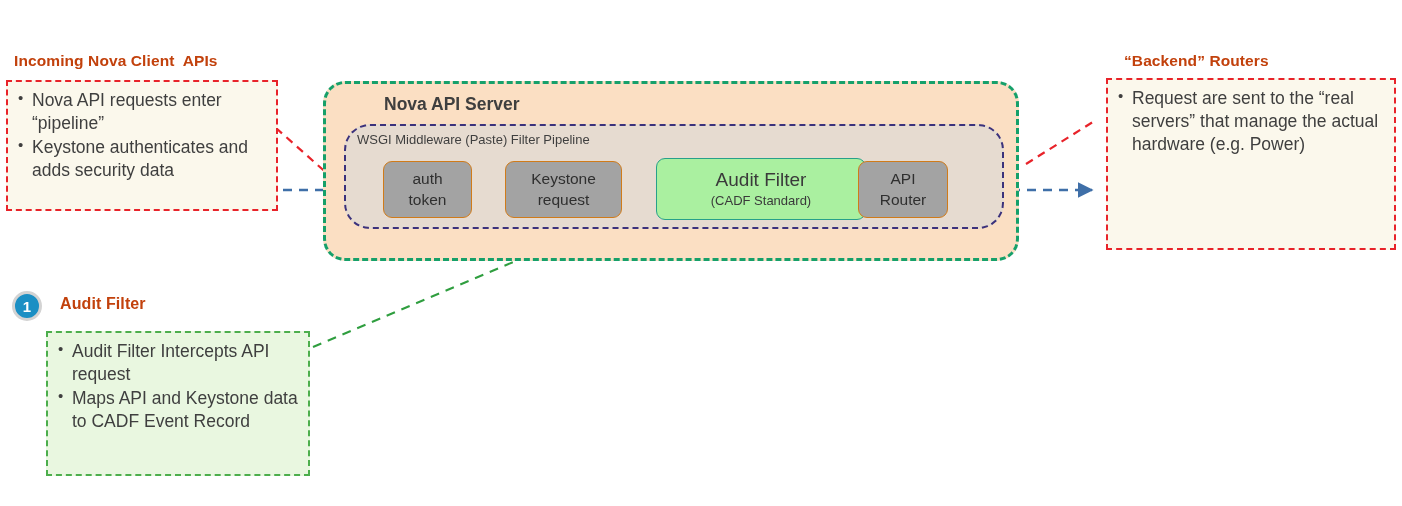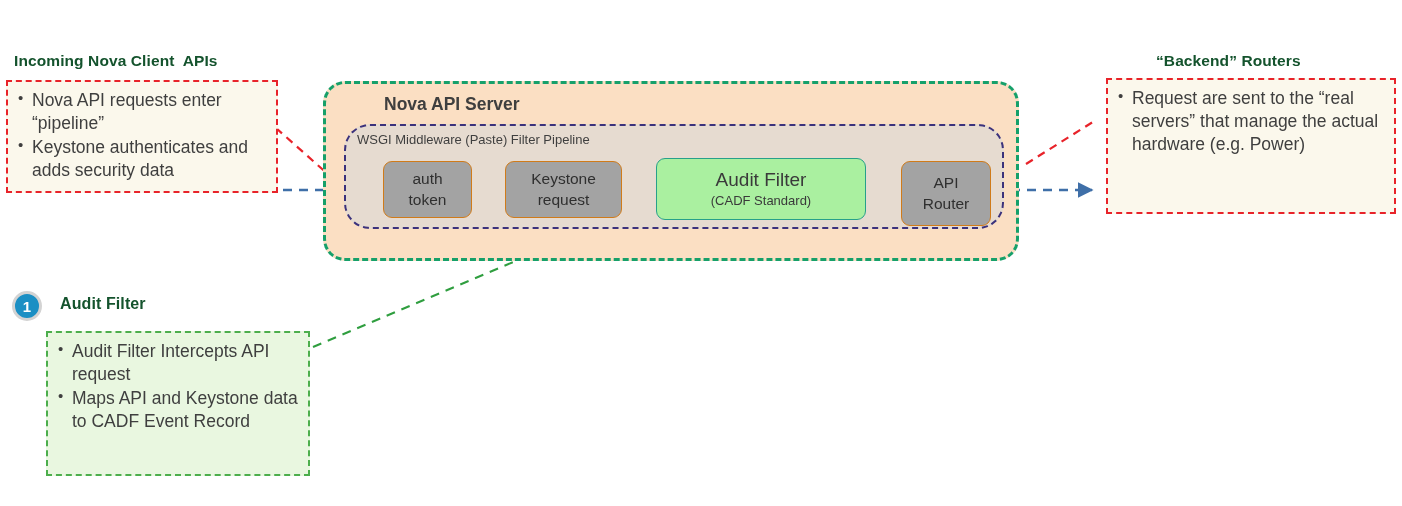--- a/index.html
+++ b/index.html
@@ -10,21 +10,21 @@
     color:#3a3a3a;
     -webkit-font-smoothing:antialiased;
   }
   .stage{position:absolute;inset:0;}
 
   
   .abs{position:absolute;box-sizing:border-box;}
 
   
   .caption{
-    font-size:15.5px;font-weight:bold;color:#14532d;
+    font-size:15.5px;font-weight:bold;color:#c2410c;
     letter-spacing:.1px;white-space:pre;
   }
 
   
   .callout{
     box-sizing:border-box;
     padding:7px 10px 7px 6px;
   }
   .callout.red{
     border:2px dashed #e8232a;
@@ -130,30 +130,30 @@
 
     <line x1="276" y1="128" x2="330" y2="176" stroke="#e8232a" stroke-width="2.2" stroke-dasharray="8 6"></line>
 
     <line x1="1026" y1="164" x2="1096" y2="120" stroke="#e8232a" stroke-width="2.2" stroke-dasharray="8 6"></line>
 
     <line x1="313" y1="347" x2="683" y2="190" stroke="#2f9e3f" stroke-width="2.0" stroke-dasharray="9 7"></line>
   </svg>
 
   <div class="abs caption" style="left:14px;top:52px;">Incoming Nova Client  APIs</div>
 
-  <div class="abs callout red" style="left:6px;top:80px;width:272px;height:113px;">
+  <div class="abs callout red" style="left:6px;top:80px;width:272px;height:131px;">
     <ul class="bullets">
       <li>Nova API requests enter “pipeline”</li>
       <li>Keystone authenticates and adds security data</li>
     </ul>
   </div>
 
-  <div class="abs caption" style="left:1124px;top:52px;margin-left:32px;">“Backend” Routers</div>
+  <div class="abs caption" style="left:1124px;top:52px;">“Backend” Routers</div>
 
-  <div class="abs callout red" style="left:1106px;top:78px;width:290px;height:136px;">
+  <div class="abs callout red" style="left:1106px;top:78px;width:290px;height:172px;">
     <ul class="bullets">
       <li>Request are sent to the “real servers” that manage the actual hardware (e.g. Power)</li>
     </ul>
   </div>
 
   <div class="abs nova-server" style="left:323px;top:81px;width:696px;height:180px;">
 
     <div class="nova-title">Nova API Server</div>
 
     <div class="abs wsgi-pipeline" style="left:18px;top:40px;width:660px;height:105px;">
@@ -169,21 +169,21 @@
   <div class="abs node orange" style="left:505px;top:161px;width:117px;height:57px;">
     <span>Keystone</span>
     <span>request</span>
   </div>
 
   <div class="abs node green" style="left:656px;top:158px;width:210px;height:62px;">
     <span>Audit Filter</span>
     <span class="sub">(CADF Standard)</span>
   </div>
 
-  <div class="abs node orange" style="left:901px;top:161px;width:90px;height:65px;">
+  <div class="abs node orange" style="left:858px;top:161px;width:90px;height:57px;">
     <span>API</span>
     <span>Router</span>
   </div>
 
   <div class="abs badge" style="left:12px;top:291px;">1</div>
 
   <div class="abs caption" style="left:60px;top:295px;font-size:16px;">Audit Filter</div>
 
   <div class="abs callout green" style="left:46px;top:331px;width:264px;height:145px;">
     <ul class="bullets">

